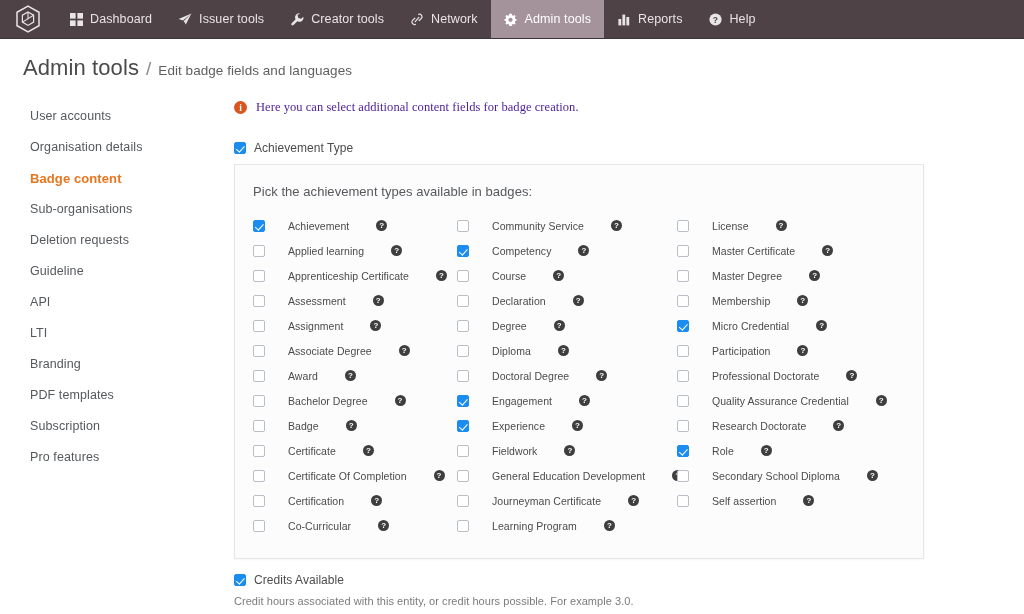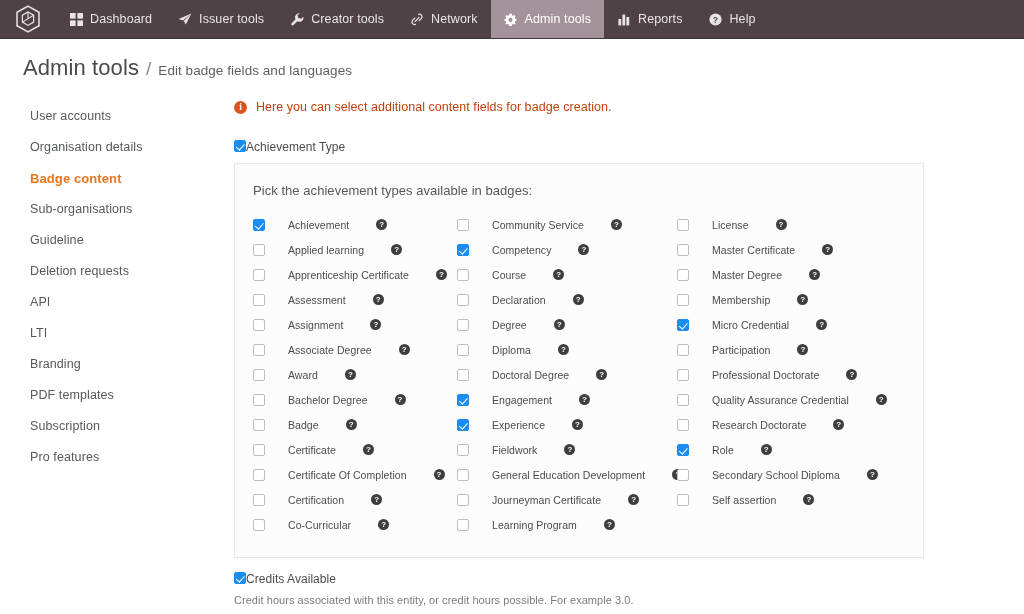--- a/index.html
+++ b/index.html
@@ -123,22 +123,23 @@
     background: #d9541e;
     color: #fff;
     font-size: 9.5px;
     font-weight: 700;
     display: flex; align-items: center; justify-content: center;
     font-family: "Liberation Serif", serif;
     flex: 0 0 auto;
   }
   .notice-text {
     font-size: 12.5px;
-    color: #c2410c;
+    color: #4c1d95;
     letter-spacing: .05px;
+    font-family: Liberation Serif, serif;
   }
 
   
   .cb {
     width: 12px; height: 12px;
     flex: 0 0 auto;
     border: 1px solid #b9bfc6;
     border-radius: 2px;
     background: #ffffff;
     display: inline-flex;
@@ -156,21 +157,22 @@
     position: absolute;
     left: 3.2px; top: 1.1px;
     width: 3.6px; height: 6.6px;
     border: solid #ffffff;
     border-width: 0 1.6px 1.6px 0;
     transform: rotate(42deg);
   }
 
   .toplevel-row {
     display: flex;
-    align-items: flex-start;
+    align-items: center;
+    gap: 8px;
     margin: 0 0 9px 12px;
   }
   .toplevel-label {
     font-size: 12px;
     color: #4c4c4c;
     letter-spacing: .05px;
   }
 
   
   .panel {
@@ -334,22 +336,22 @@
   <span class="sub">Edit badge fields and languages</span>
 </div>
 
 <div class="body-wrap">
 
   <div class="sidebar">
     <div class="side-item">User accounts</div>
     <div class="side-item">Organisation details</div>
     <div class="side-item active">Badge content</div>
     <div class="side-item">Sub-organisations</div>
+    <div class="side-item">Deletion requests</div>
     <div class="side-item">Guideline</div>
-    <div class="side-item">Deletion requests</div>
     <div class="side-item">API</div>
     <div class="side-item">LTI</div>
     <div class="side-item">Branding</div>
     <div class="side-item">PDF templates</div>
     <div class="side-item">Subscription</div>
     <div class="side-item">Pro features</div>
   </div>
 
   <div class="main">
 

